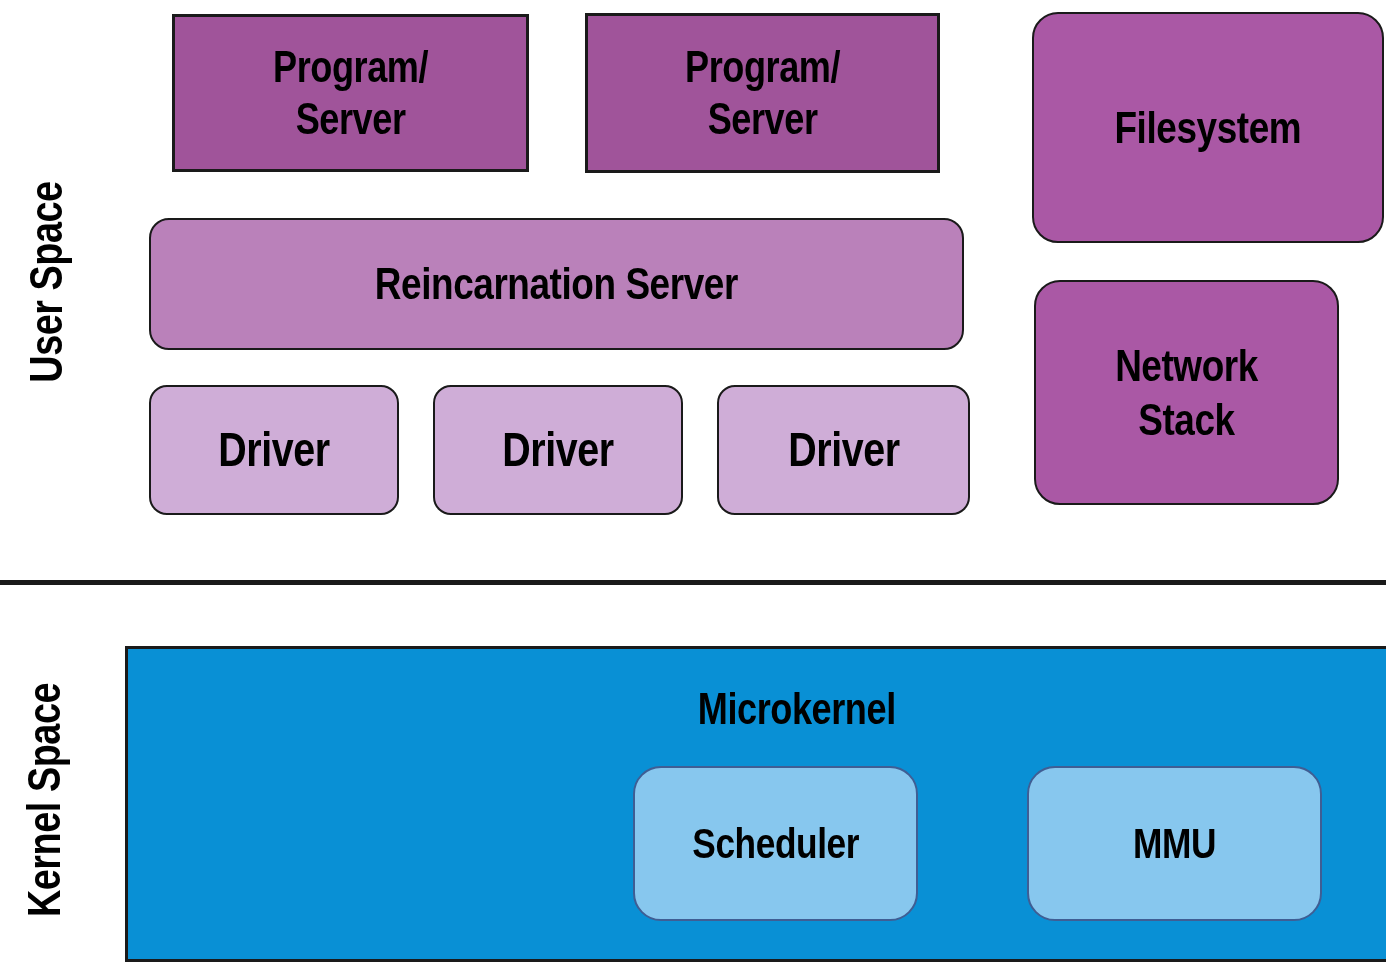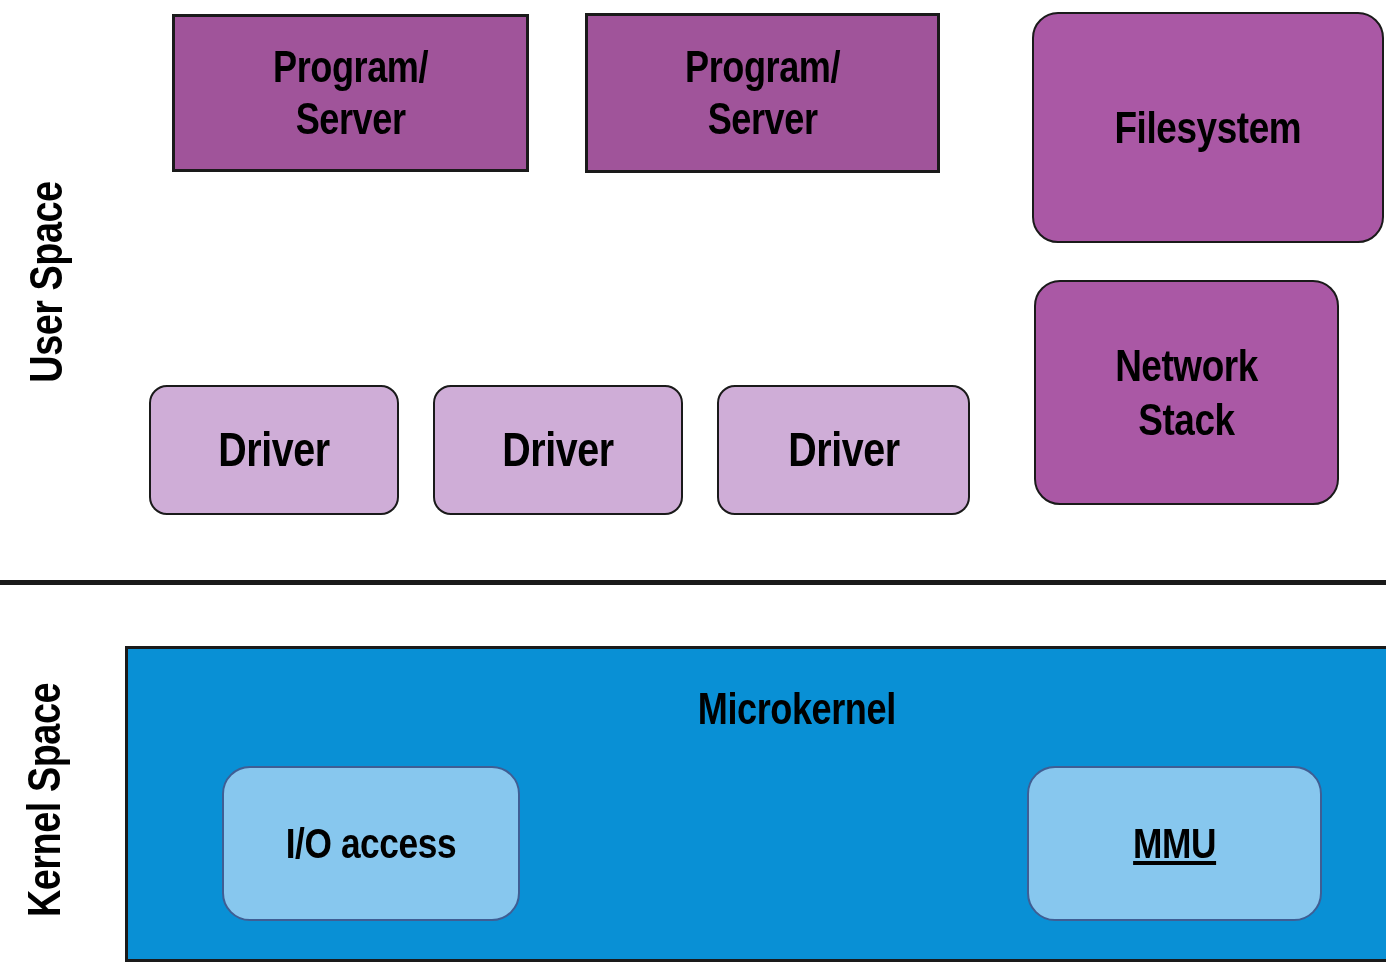--- a/index.html
+++ b/index.html
@@ -89,21 +89,21 @@
   }
   .inner{
     background:var(--blue-light);
     border:2px solid var(--blue-border);
     border-radius:28px;
     font-size:43px;
     top:117px;height:155px;
   }
   .io{left:52px;width:298px;}
   .sched{left:463px;width:285px;}
-  .mmu{left:857px;width:295px;text-decoration:underline;}
+  .mmu{left:857px;width:295px;}
   
   .side-label{
     position:absolute;
     font-size:46px;
     white-space:nowrap;
     transform:translate(-50%,-50%) rotate(-90deg);
   }
   .side-label .lbl{white-space:nowrap;}
   .user-side{left:46px;top:282px;}
   .kernel-side{left:44px;top:800px;}
@@ -128,20 +128,23 @@
   </div>
 
   <div class="box bigpurple filesystem">
     <span class="lbl">Filesystem</span>
   </div>
 
   <div class="box bigpurple network">
     <span class="lbl">Network Stack</span>
   </div>
 
+  <div class="box reincarnation">
+    <span class="lbl">Reincarnation Server</span>
+  </div>
 
   <div class="box driver d1">
     <span class="lbl">Driver</span>
   </div>
 
   <div class="box driver d2">
     <span class="lbl">Driver</span>
   </div>
 
   <div class="box driver d3">
@@ -152,23 +155,23 @@
 
   <div class="side-label kernel-side">
     <span class="lbl">Kernel Space</span>
   </div>
 
   <div class="microkernel">
     <div class="mk-title">
       <span class="lbl">Microkernel</span>
     </div>
 
-    <div class="box inner io">
-      <span class="lbl">I/O access</span>
+
+    <div class="box inner sched">
+      <span class="lbl">Scheduler</span>
     </div>
-
 
     <div class="box inner mmu">
       <span class="lbl">MMU</span>
     </div>
   </div>
 
 </div>
 
 </body></html>

